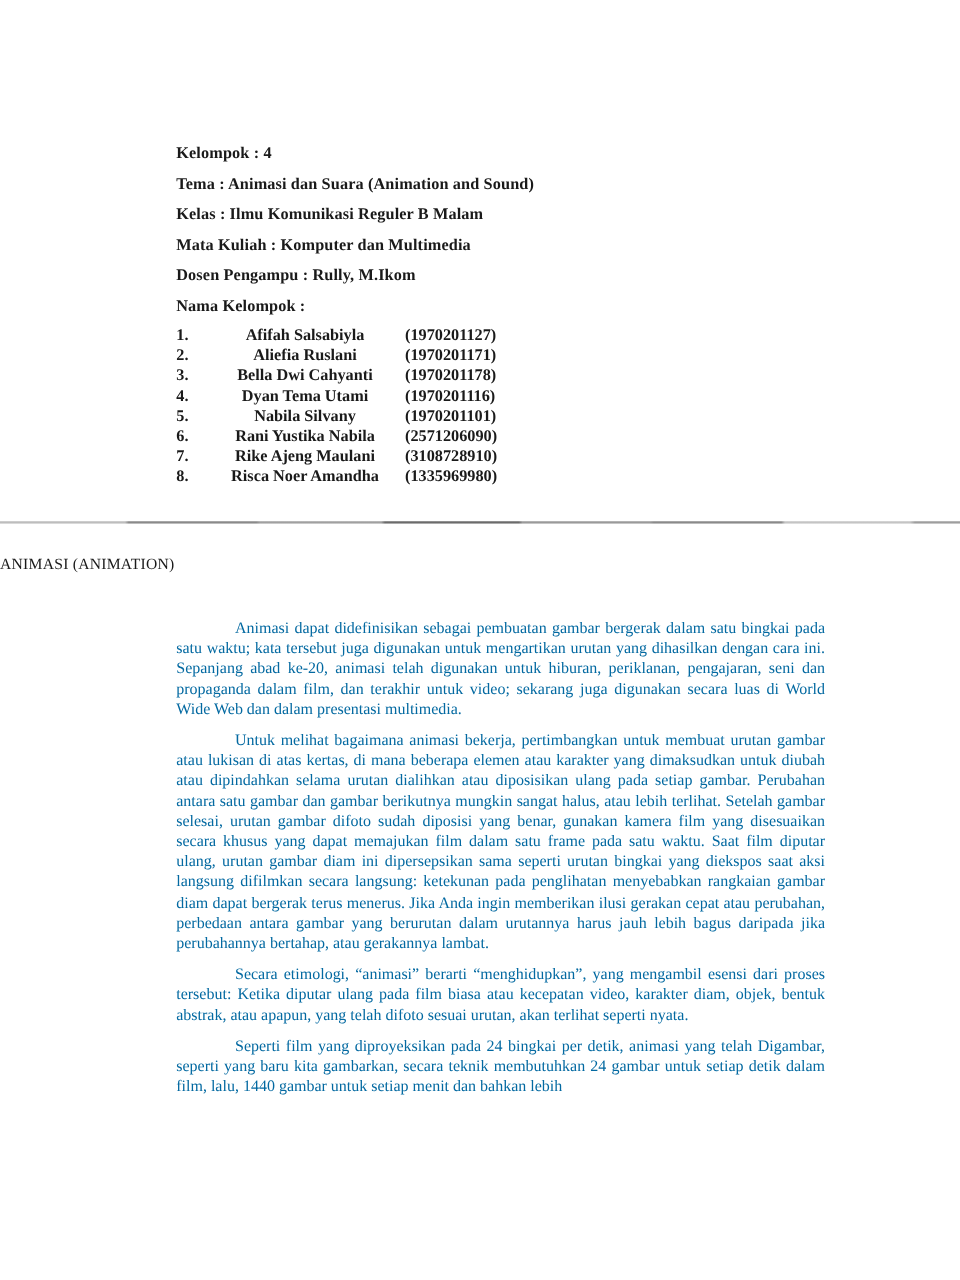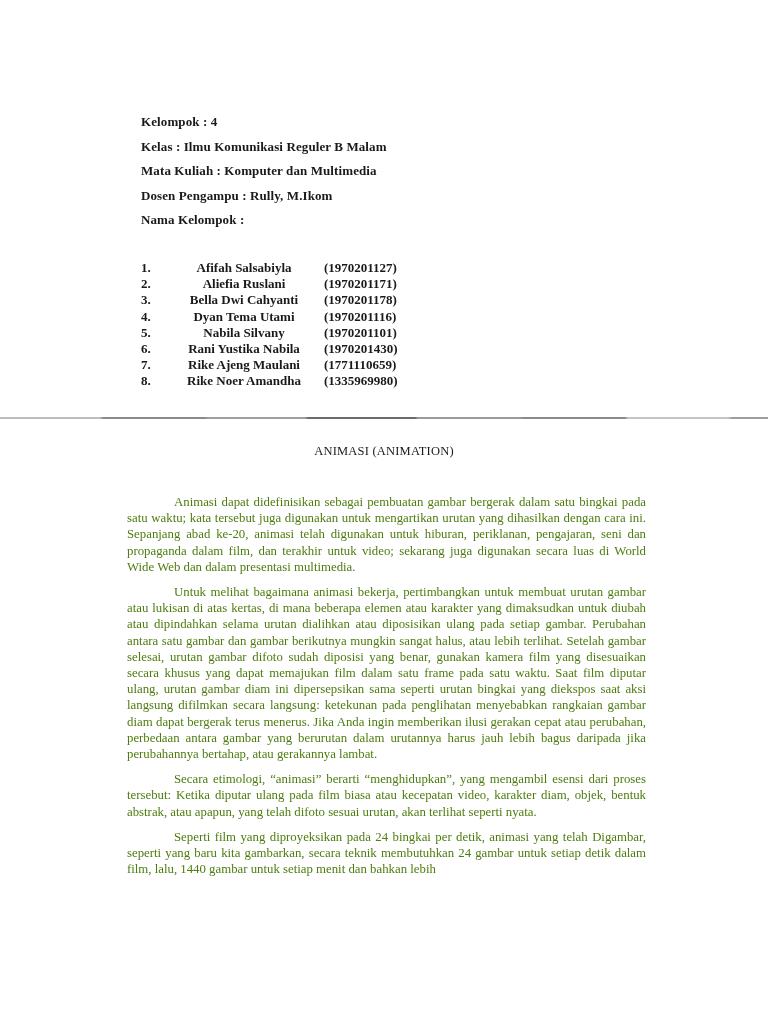--- a/index.html
+++ b/index.html
@@ -71,44 +71,45 @@
         #c4c4c4 628px, #c4c4c4 728px,
         #9e9e9e 732px, #9e9e9e 768px);
     }
 
     
     .doc-title {
       position: absolute;
       top: 25px;
       left: 0;
       width: 768px;
-      text-align: center;
+      text-align: left;
       font-size: 12.5px;
       letter-spacing: 0.2px;
     }
     .body-text {
       position: absolute;
-      left: 127px;
+      left: 141px;
       width: 519px;
       font-size: 12.8px;
       line-height: 16.2px;
       text-align: justify;
-      color: #4d7c0f;
+      color: #0369a1;
     }
     .para {
       text-indent: 47px;
       margin-bottom: 9px;
     }
   </style>
 </head>
 <body>
 
 <div class="page page-1">
   <div class="info-block">
     <div class="info-line">Kelompok : 4</div>
+    <div class="info-line">Tema : Animasi dan Suara (Animation and Sound)</div>
     <div class="info-line">Kelas : Ilmu Komunikasi Reguler B Malam</div>
     <div class="info-line">Mata Kuliah : Komputer dan Multimedia</div>
     <div class="info-line">Dosen Pengampu : Rully, M.Ikom</div>
     <div class="info-line">Nama Kelompok :</div>
   </div>
 
   <div class="members">
     <div class="member-row">
       <span class="member-num">1.</span>
       <span class="member-name">Afifah Salsabiyla</span>
@@ -130,30 +131,30 @@
       <span class="member-id">(1970201116)</span>
     </div>
     <div class="member-row">
       <span class="member-num">5.</span>
       <span class="member-name">Nabila Silvany</span>
       <span class="member-id">(1970201101)</span>
     </div>
     <div class="member-row">
       <span class="member-num">6.</span>
       <span class="member-name">Rani Yustika Nabila</span>
-      <span class="member-id">(1970201430)</span>
+      <span class="member-id">(2571206090)</span>
     </div>
     <div class="member-row">
       <span class="member-num">7.</span>
       <span class="member-name">Rike Ajeng Maulani</span>
-      <span class="member-id">(1771110659)</span>
+      <span class="member-id">(3108728910)</span>
     </div>
     <div class="member-row">
       <span class="member-num">8.</span>
-      <span class="member-name">Rike Noer Amandha</span>
+      <span class="member-name">Risca Noer Amandha</span>
       <span class="member-id">(1335969980)</span>
     </div>
   </div>
 </div>
 
 <div class="page-divider"></div>
 
 <div class="page page-2">
   <div class="doc-title">ANIMASI (ANIMATION)</div>
 

